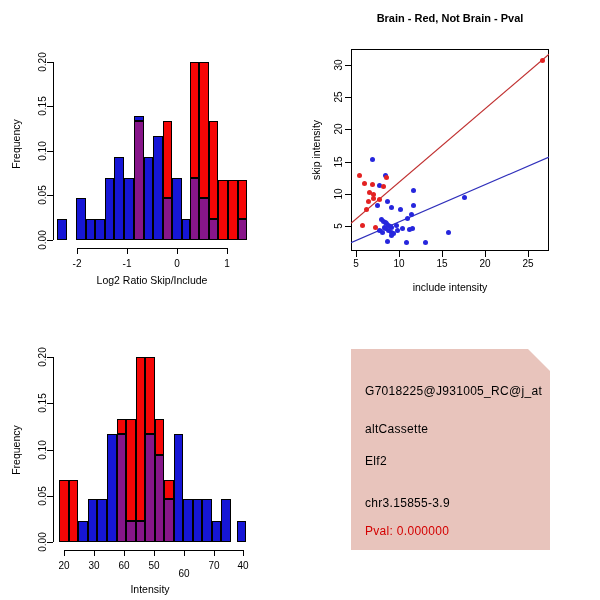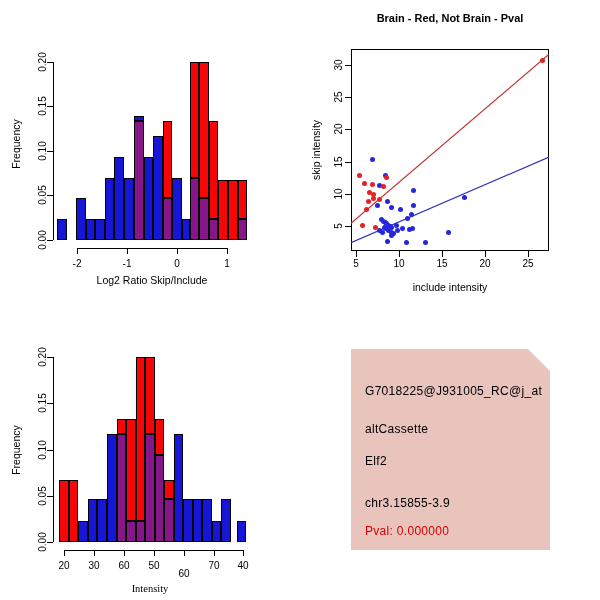--- a/index.html
+++ b/index.html
@@ -139,21 +139,21 @@
     <div class="abs dot" style="left: 384px; top: 175px; width: 5px; height: 5px; background: rgb(227, 34, 34);"></div>
     <div class="abs dot" style="left: 381px; top: 184px; width: 5px; height: 5px; background: rgb(227, 34, 34);"></div>
     <div class="abs dot" style="left: 367px; top: 190px; width: 5px; height: 5px; background: rgb(227, 34, 34);"></div>
     <div class="abs dot" style="left: 371px; top: 192px; width: 5px; height: 5px; background: rgb(227, 34, 34);"></div>
     <div class="abs dot" style="left: 371px; top: 196px; width: 5px; height: 5px; background: rgb(227, 34, 34);"></div>
     <div class="abs dot" style="left: 377px; top: 197px; width: 5px; height: 5px; background: rgb(227, 34, 34);"></div>
     <div class="abs dot" style="left: 366px; top: 199px; width: 5px; height: 5px; background: rgb(227, 34, 34);"></div>
     <div class="abs dot" style="left: 364px; top: 207px; width: 5px; height: 5px; background: rgb(227, 34, 34);"></div>
     <div class="abs dot" style="left: 360px; top: 223px; width: 5px; height: 5px; background: rgb(227, 34, 34);"></div>
     <div class="abs dot" style="left: 373px; top: 225px; width: 5px; height: 5px; background: rgb(227, 34, 34);"></div>
-    <div class="abs axlab" style="left: 150px; top: 583px; font-family: Liberation Serif, serif;">Intensity</div>
+    <div class="abs axlab" style="left: 150px; top: 583px;">Intensity</div>
     <div class="abs rotlab" style="left: 16px; top: 449.5px;">Frequency</div>
     <div class="abs" style="left: 64px; top: 550px; width: 1px; height: 6px; background: rgb(0, 0, 0);"></div>
     <div class="abs ticklab" style="left: 64px; top: 560px;">20</div>
     <div class="abs" style="left: 94px; top: 550px; width: 1px; height: 6px; background: rgb(0, 0, 0);"></div>
     <div class="abs ticklab" style="left: 94px; top: 560px;">30</div>
     <div class="abs" style="left: 124px; top: 550px; width: 1px; height: 6px; background: rgb(0, 0, 0);"></div>
     <div class="abs ticklab" style="left: 124px; top: 560px;">60</div>
     <div class="abs" style="left: 154px; top: 550px; width: 1px; height: 6px; background: rgb(0, 0, 0);"></div>
     <div class="abs ticklab" style="left: 154px; top: 560px;">50</div>
     <div class="abs" style="left: 184px; top: 550px; width: 1px; height: 6px; background: rgb(0, 0, 0);"></div>

